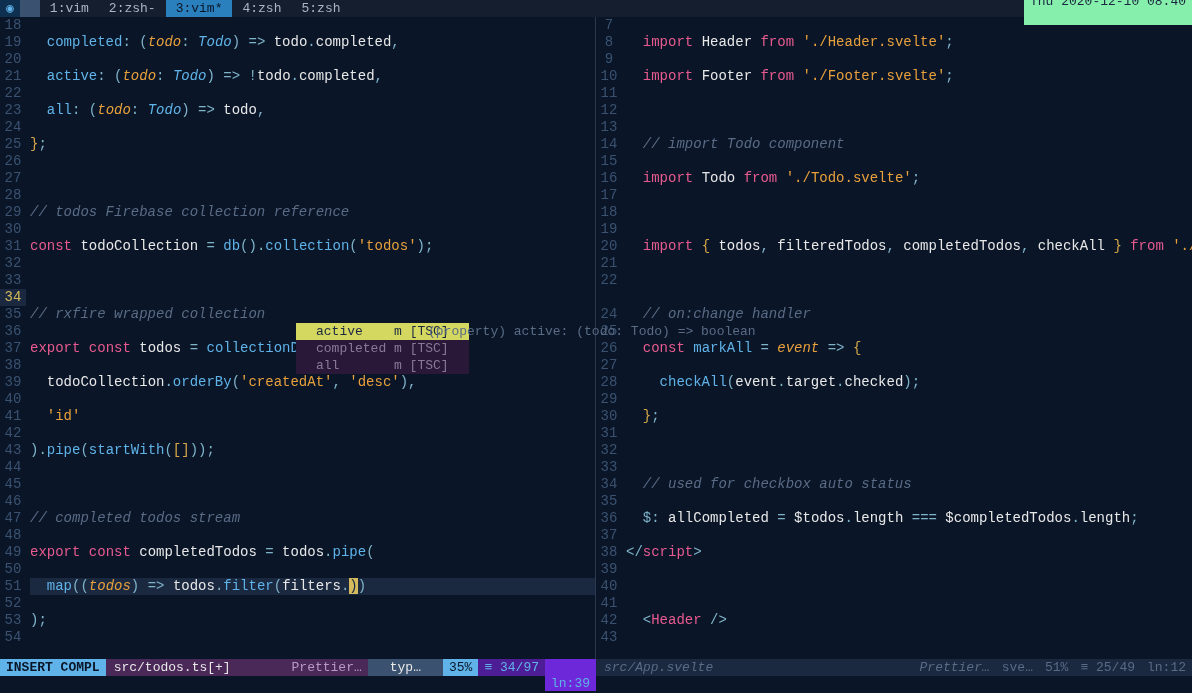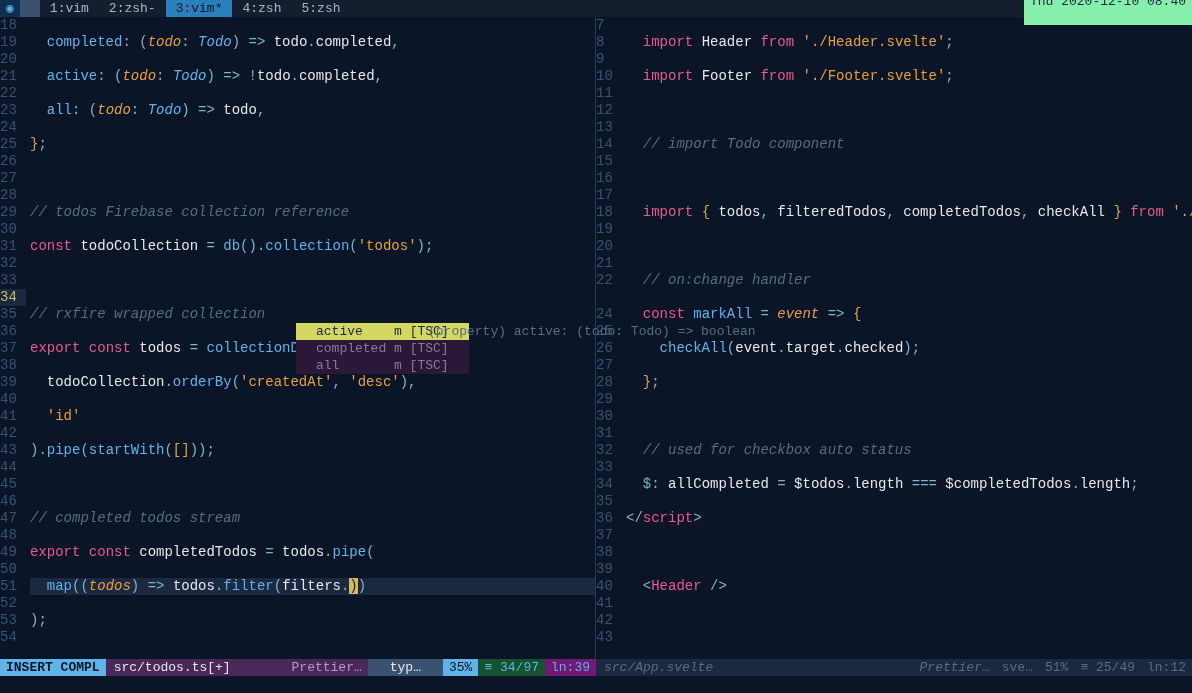--- a/index.html
+++ b/index.html
@@ -55,21 +55,21 @@
     height: 642px;
   }
   .pane {
     display: flex;
     position: relative;
   }
   .pane-left { width: 596px; border-right: 1px solid #2a3850; }
   .pane-right { width: 596px; }
   .gutter {
     width: 30px;
-    text-align: left;
+    text-align: center;
     color: #3a5270;
     padding-right: 4px;
     user-select: none;
     flex-shrink: 0;
   }
   .gutter .cur { color: #d4ba5c; background: #1a2840; }
   .code {
     flex: 1;
     white-space: pre;
     overflow: hidden;
@@ -121,22 +121,22 @@
     height: 17px;
     display: flex;
     font-size: 13px;
     line-height: 17px;
   }
   .statusline.active .mode { background: #5fb3e8; color: #0a1628; font-weight: bold; padding: 0 6px; }
   .statusline.active .file { background: #4a2858; color: #e8e8e8; padding: 0 8px; flex: 1; }
   .statusline.active .fmt { background: #4a2858; color: #b898c8; padding: 0 6px; }
   .statusline.active .ft { background: #3a5270; color: #e8e8e8; padding: 0 22px; }
   .statusline.active .pct { background: #5fb3e8; color: #0a1628; padding: 0 6px; }
-  .statusline.active .pos { background: #14532d; color: #5fb3e8; padding: 0 6px; }
-  .statusline.active .ln { background: #701a75; color: #5fb3e8; padding: 0 6px; }
+  .statusline.active .pos { background: #4c1d95; color: #5fb3e8; padding: 0 6px; }
+  .statusline.active .ln { background: #6d28d9; color: #5fb3e8; padding: 16px 6px; }
   .statusline.inactive { background: #1a2840; color: #5a6b85; }
   .statusline.inactive .file { padding: 0 8px; flex: 1; font-style: italic; }
   .statusline.inactive .fmt { padding: 0 6px; font-style: italic; }
   .statusline.inactive .ft { padding: 0 6px; }
   .statusline.inactive .pct { padding: 0 6px; }
   .statusline.inactive .pos { padding: 0 6px; }
   .statusline.inactive .ln { padding: 0 6px; }
   .bottomline {
     height: 28px;
     color: #e8e8e8;
@@ -293,20 +293,21 @@
 <div class="line">40</div>
 <div class="line">41</div>
 <div class="line">42</div>
 <div class="line">43</div>
     </div>
     <div class="code">
 <div class="line">  <span class="c-kw">import</span> <span class="c-var">Header</span> <span class="c-kw">from</span> <span class="c-str">'./Header.svelte'</span><span class="c-pun">;</span></div>
 <div class="line">  <span class="c-kw">import</span> <span class="c-var">Footer</span> <span class="c-kw">from</span> <span class="c-str">'./Footer.svelte'</span><span class="c-pun">;</span></div>
 <div class="line"></div>
 <div class="line">  <span class="c-com">// import Todo component</span></div>
+<div class="line">  <span class="c-kw">import</span> <span class="c-var">Todo</span> <span class="c-kw">from</span> <span class="c-str">'./Todo.svelte'</span><span class="c-pun">;</span></div>
 <div class="line"></div>
 <div class="line">  <span class="c-kw">import</span> <span class="c-br">{</span> <span class="c-var">todos</span><span class="c-pun">,</span> <span class="c-var">filteredTodos</span><span class="c-pun">,</span> <span class="c-var">completedTodos</span><span class="c-pun">,</span> <span class="c-var">checkAll</span> <span class="c-br">}</span> <span class="c-kw">from</span> <span class="c-str">'./todos'</span></div>
 <div class="line"></div>
 <div class="line">  <span class="c-com">// on:change handler</span></div>
 <div class="line">  <span class="c-kw">const</span> <span class="c-fn">markAll</span> <span class="c-op">=</span> <span class="c-param">event</span> <span class="c-op">=&gt;</span> <span class="c-br">{</span></div>
 <div class="line">    <span class="c-fn">checkAll</span><span class="c-pun">(</span><span class="c-var">event</span><span class="c-pun">.</span><span class="c-var">target</span><span class="c-pun">.</span><span class="c-var">checked</span><span class="c-pun">);</span></div>
 <div class="line">  <span class="c-br">}</span><span class="c-pun">;</span></div>
 <div class="line"></div>
 <div class="line">  <span class="c-com">// used for checkbox auto status</span></div>
 <div class="line">  <span class="c-pun">$:</span> <span class="c-var">allCompleted</span> <span class="c-op">=</span> <span class="c-var">$todos</span><span class="c-pun">.</span><span class="c-var">length</span> <span class="c-op">===</span> <span class="c-var">$completedTodos</span><span class="c-pun">.</span><span class="c-var">length</span><span class="c-pun">;</span></div>

